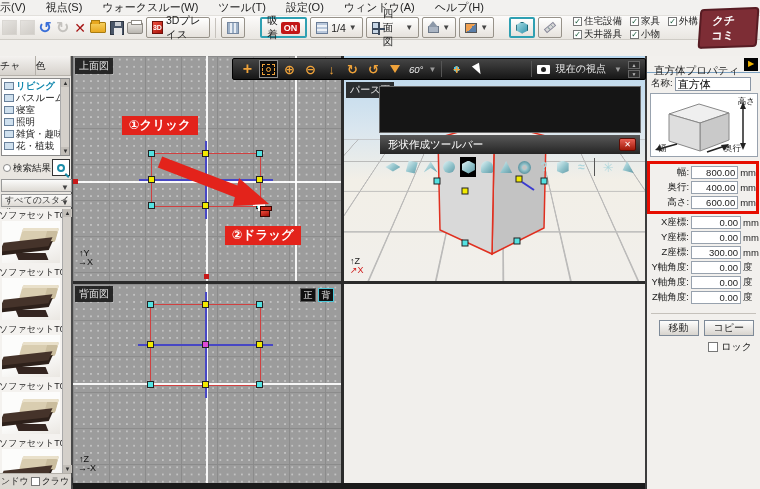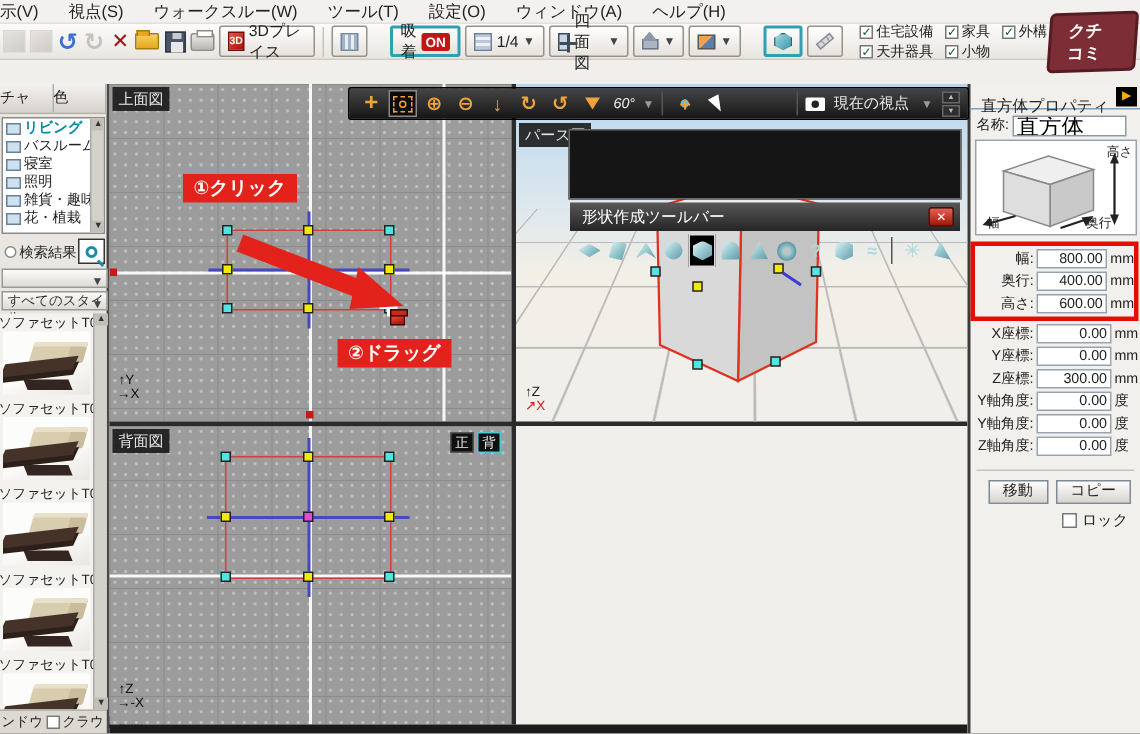--- a/index.html
+++ b/index.html
@@ -188,21 +188,21 @@
          background-size:36px 36px;transform:perspective(250px) rotateX(57deg);transform-origin:50% 0;}
   .paxis{position:absolute;left:6px;bottom:6px;font-size:9px;line-height:9px;z-index:4;}
   .paxis .z{color:#222;} .paxis .x{color:#d02020;}
 
   
   .props{position:absolute;left:645px;top:56px;width:115px;height:433px;background:#f2f0ed;border-left:2px solid #3c3c3c;font-size:9.5px;}
   .p-title{height:17px;display:flex;align-items:center;padding:0 2px 0 7px;border-bottom:1px solid #7ba0c0;font-size:10.5px;}
   .p-title .t{flex:1;margin-top:14px;}
   .p-pop{width:14px;height:13px;background:#000;color:#f0b400;font-size:8px;line-height:12px;text-align:center;}
   .p-name{display:flex;align-items:flex-start;margin:4px 2px 2px 4px;gap:2px;}
-  .p-name input{width:76px;height:14px;border:1px solid #8a96a5;font-size:15px;padding:0 2px;font-family:inherit;}
+  .p-name input{width:76px;height:14px;border:1px solid #8a96a5;font-size:11px;padding:0 2px;font-family:inherit;}
   .p-diag{position:relative;margin:2px 2px 4px 3px;width:108px;height:64px;background:#fff;border:1px solid #98a2ae;}
   .p-diag .lbl{position:absolute;font-size:8.5px;color:#222;}
   .p-row{display:flex;align-items:center;height:15px;padding-left:1px;}
   .p-row .lb{width:41px;text-align:right;margin-right:2px;white-space:nowrap;}
   .p-row .val{width:50px;height:13px;background:#fff;border:1px solid #98a2ae;text-align:right;padding:0 2px;line-height:11px;}
   .p-row .un{width:16px;margin-left:2px;}
   .size-box{border:3px solid #e60d00;margin:0 1px 1px 0;padding:1px 0;}
   .p-sep{border-top:1px solid #c5c1bb;margin:8px 4px 0 4px;}
   .p-btns{display:flex;justify-content:flex-end;gap:5px;margin:6px 6px 0 0;}
   .p-btns .btn{height:16px;font-size:10px;border:1px solid #7e8a98;background:linear-gradient(#fefefe,#d8d4ce);padding:0 9px;line-height:14px;}

